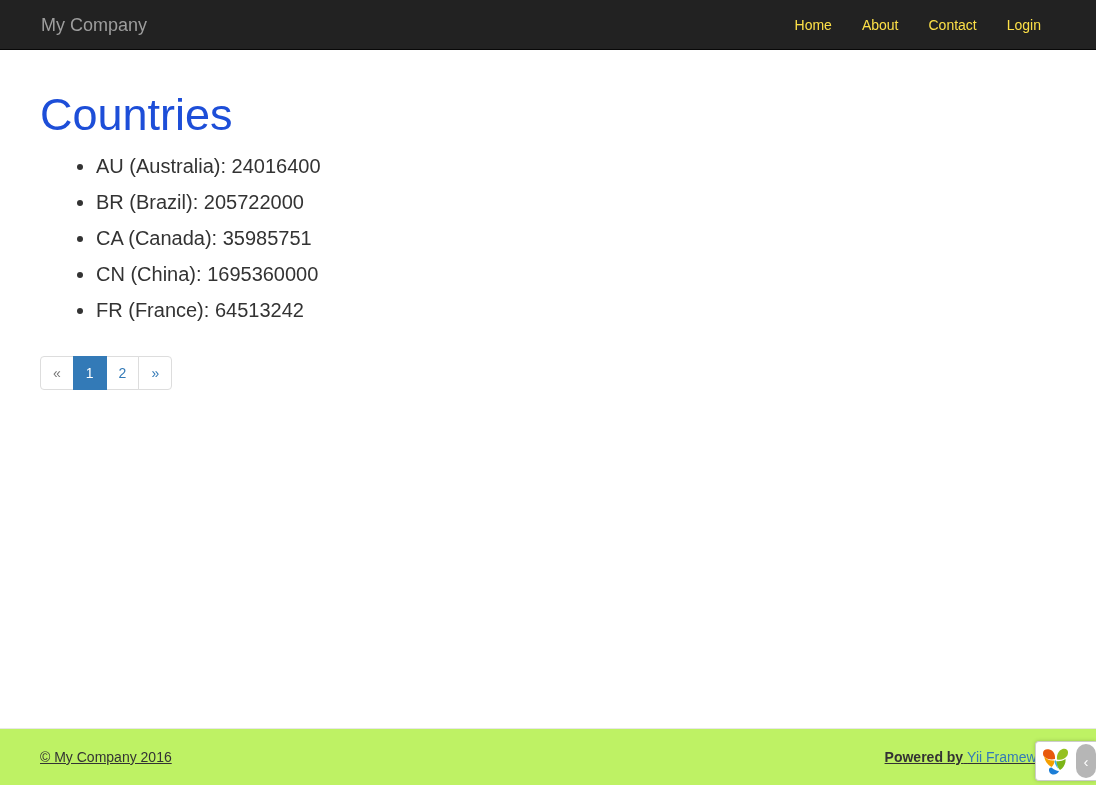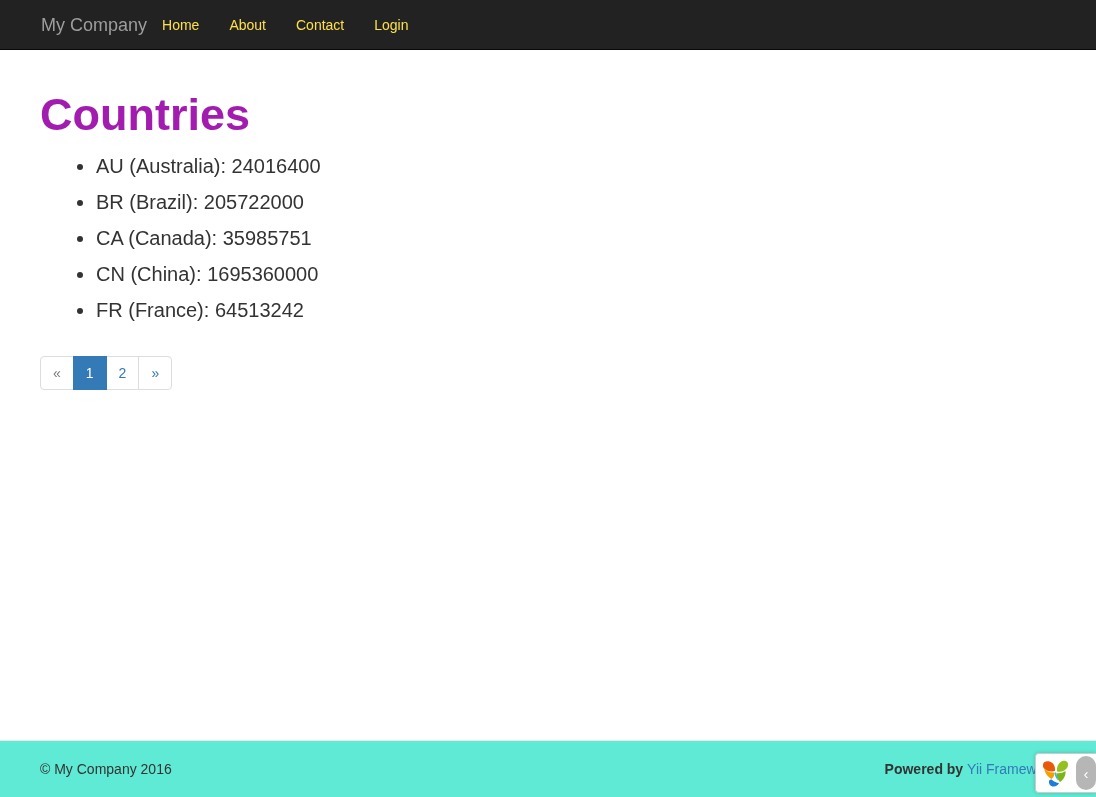--- a/index.html
+++ b/index.html
@@ -29,20 +29,21 @@
     border-bottom: 1px solid #080808;
     display: flex;
     align-items: stretch;
   }
   .navbar-inner {
     width: 1016px;
     margin: 0 auto;
     position: relative;
     display: flex;
     align-items: center;
+    justify-content: space-between;
   }
   .navbar-brand {
     color: #9d9d9d;
     font-size: 18px;
     line-height: 20px;
     text-decoration: none;
     padding: 0;
     margin-left: 1px;
     white-space: nowrap;
   }
@@ -68,23 +69,23 @@
     top: 50px; left: 0;
     width: 1096px;
     padding-top: 20px;
   }
   .content-inner {
     width: 1016px;
     margin: 0 auto;
   }
   h1.page-title {
     font-size: 45px;
-    font-weight: bold;
+    font-weight: normal;
     line-height: 1.1;
-    color: #a21caf;
+    color: #1d4ed8;
     margin: 20px 0 10px 0;
     padding: 0;
   }
   ul.country-list {
     margin: 0 0 10px 0;
     padding-left: 40px;
     list-style: disc outside;
   }
   ul.country-list li {
     font-size: 20px;
@@ -136,25 +137,26 @@
     z-index: 3;
     color: #ffffff;
     background-color: #337ab7;
     border-color: #337ab7;
     cursor: default;
   }
 
   
   .footer {
     position: absolute;
-    bottom: 0; left: 0;
+    bottom: 12px; left: 0;
     width: 1096px;
     height: 57px;
-    background-color: #5eead4;
+    background-color: #bef264;
     border-top: 1px solid #e7e7e7;
+    text-decoration: underline;
   }
   .footer-inner {
     width: 1016px;
     margin: 0 auto;
     height: 100%;
     display: flex;
     align-items: center;
     justify-content: space-between;
   }
   .footer-left {

